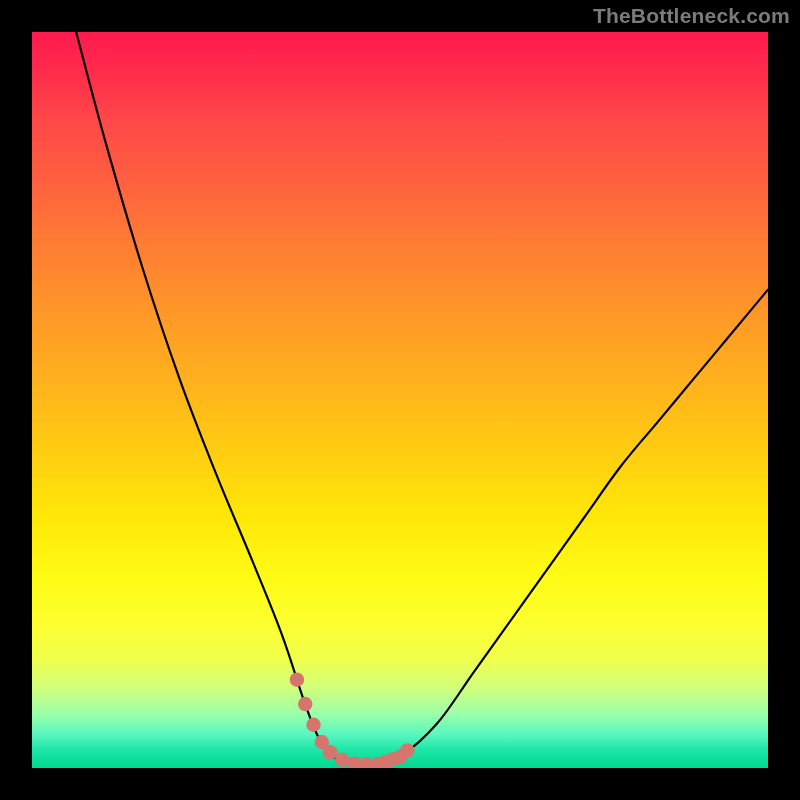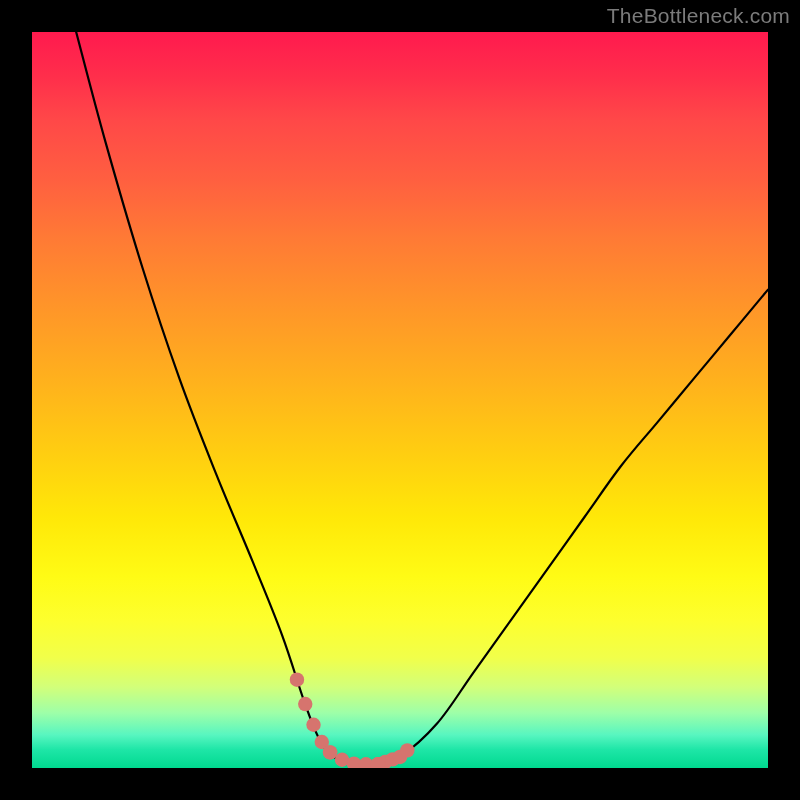--- a/index.html
+++ b/index.html
@@ -58,21 +58,21 @@
     left: 0; top: 0;
     width: 100%;
     height: 100%;
   }
   .watermark {
     position: absolute;
     top: 4px;
     right: 10px;
     color: #7b7b7b;
     font-size: 21px;
-    font-weight: 400;
+    font-weight: 700;
     letter-spacing: 0.2px;
     user-select: none;
   }
 </style>
 </head>
 <body>
 
 <div class="frame">
   <div class="plot-area">
     <div class="gradient"></div>

